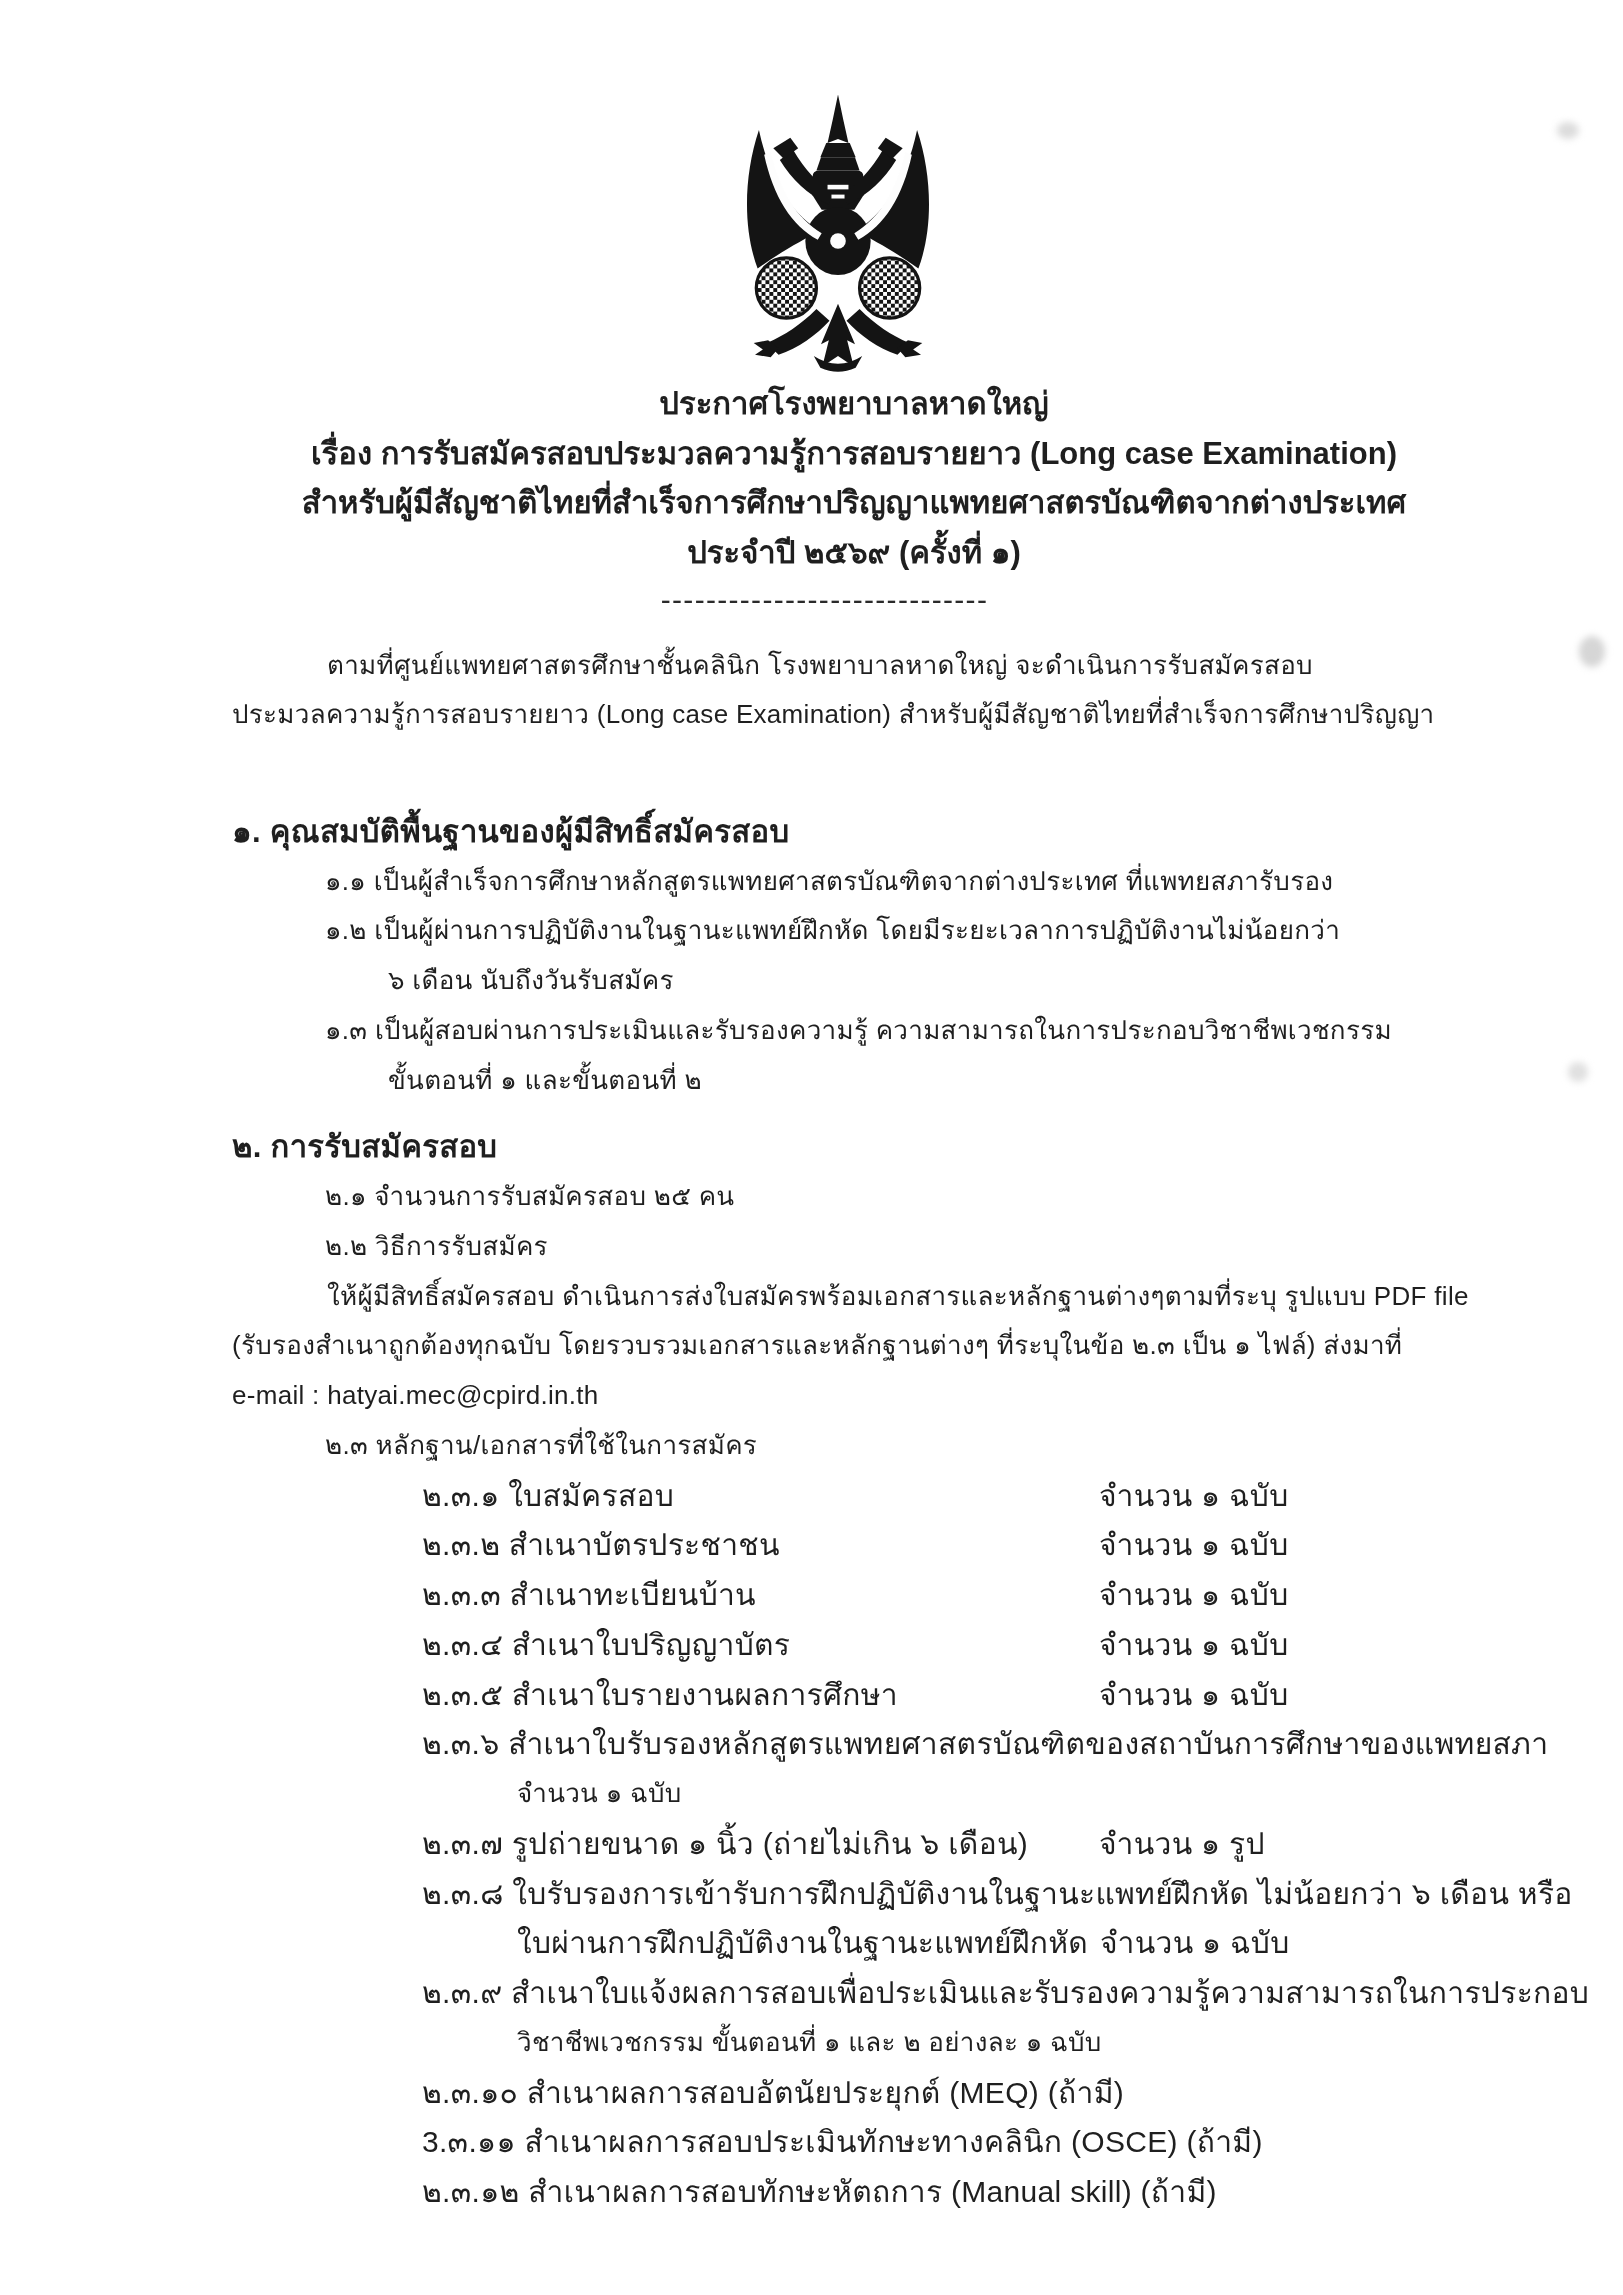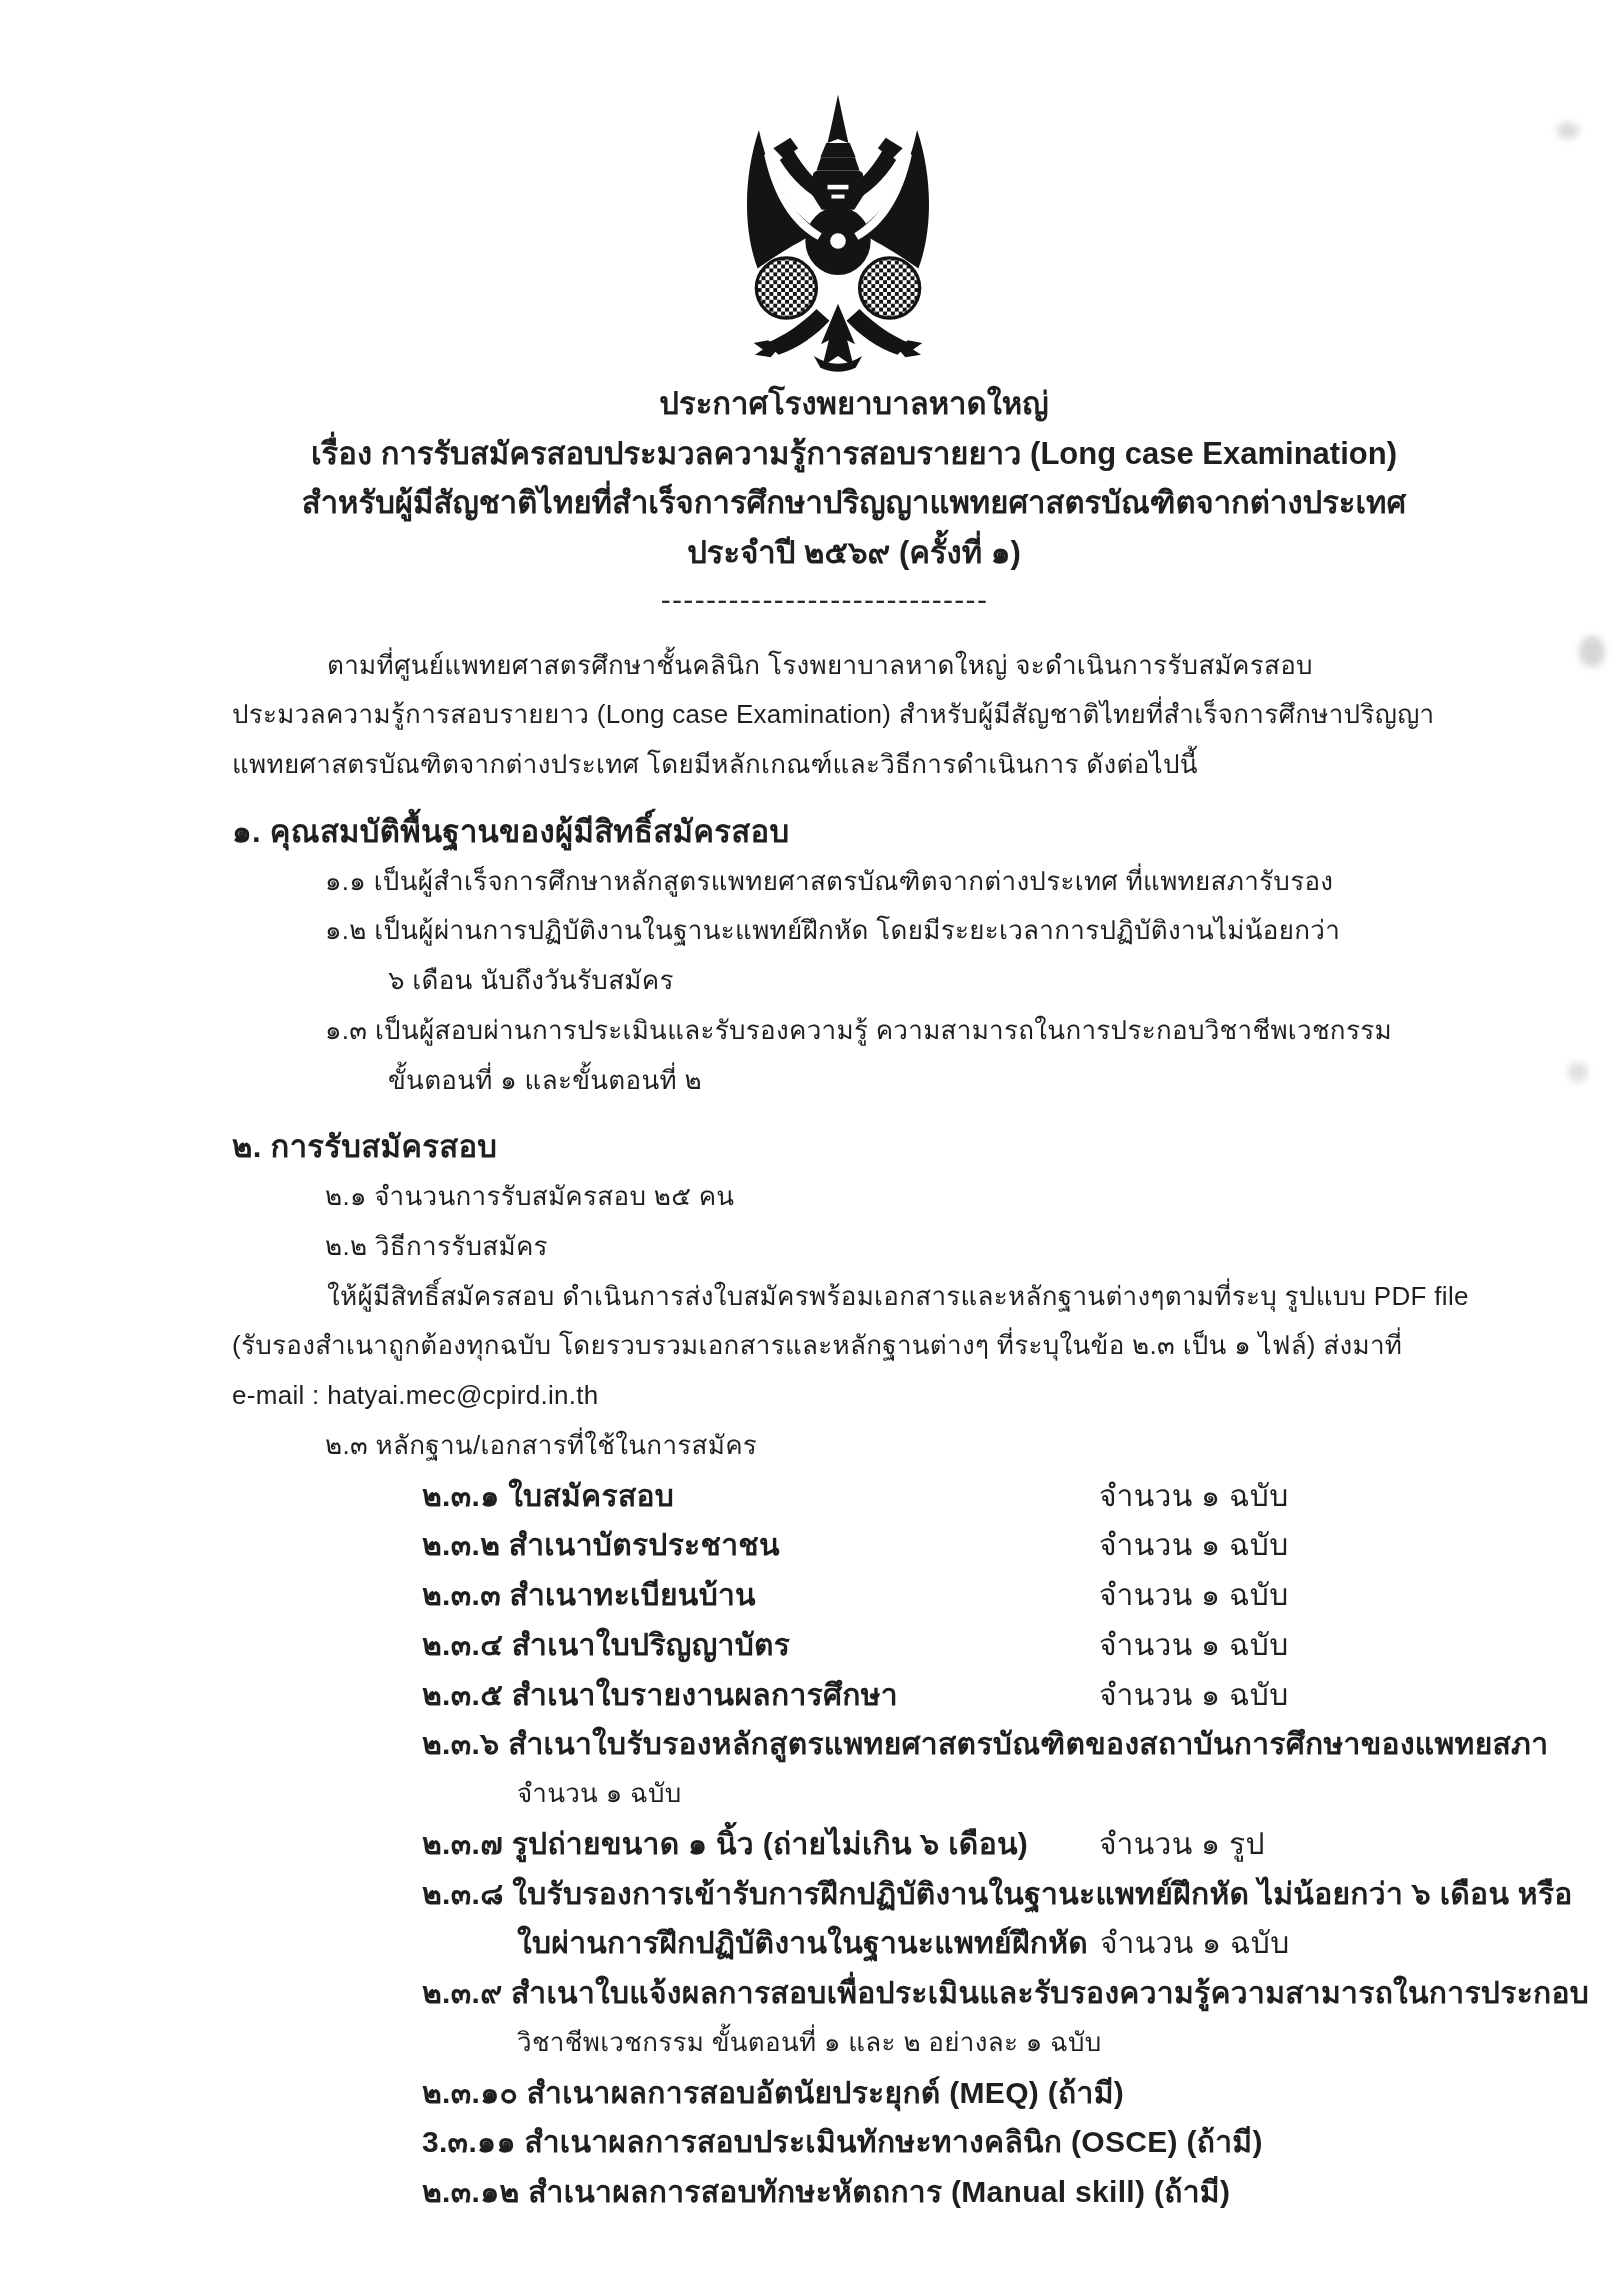--- a/index.html
+++ b/index.html
@@ -37,21 +37,21 @@
     left: 232px;
     width: 1185px;
     text-align: center;
     font-size: 30px;
     line-height: 41px;
     letter-spacing: 1.3px;
     color: #2a2a2a;
   }
   .heading { font-weight: bold; font-size: 31px; }
   .row { position: absolute; left: 422px; width: 1201px; }
-  .row .lbl { white-space: nowrap; font-size: 30px; line-height: 41px; letter-spacing: 0.3px; font-weight: bold; }
+  .row .lbl { white-space: nowrap; font-size: 30px; line-height: 41px; letter-spacing: 0.3px; }
   .row .qty {
     position: absolute;
     left: 677px;
     top: 0;
     white-space: nowrap;
     font-size: 30px;
     line-height: 41px;
     letter-spacing: 0.3px;
   }
   .emblem { position: absolute; left: 730px; top: 92px; width: 216px; height: 281px; }
@@ -110,21 +110,20 @@
   </div>
 
   <div class="ttl" style="top:383px">ประกาศโรงพยาบาลหาดใหญ่</div>
   <div class="ttl" style="top:433px">เรื่อง การรับสมัครสอบประมวลความรู้การสอบรายยาว (Long case Examination)</div>
   <div class="ttl" style="top:482px">สำหรับผู้มีสัญชาติไทยที่สำเร็จการศึกษาปริญญาแพทยศาสตรบัณฑิตจากต่างประเทศ</div>
   <div class="ttl" style="top:532px">ประจำปี ๒๕๖๙ (ครั้งที่ ๑)</div>
   <div class="sep" style="top:579px">-----------------------------</div>
 
   <div class="ln" style="top:645px;  left:327px">ตามที่ศูนย์แพทยศาสตรศึกษาชั้นคลินิก โรงพยาบาลหาดใหญ่ จะดำเนินการรับสมัครสอบ</div>
   <div class="ln" style="top:694px; left:232px">ประมวลความรู้การสอบรายยาว (Long case Examination) สำหรับผู้มีสัญชาติไทยที่สำเร็จการศึกษาปริญญา</div>
-  <div class="ln" style="top:744px; left:232px">แพทยศาสตรบัณฑิตจากต่างประเทศ โดยมีหลักเกณฑ์และวิธีการดำเนินการ ดังต่อไปนี้</div>
 
   <div class="ln heading" style="top:811px; left:232px">๑. คุณสมบัติพื้นฐานของผู้มีสิทธิ์สมัครสอบ</div>
   <div class="ln" style="top:861px; left:325px">๑.๑ เป็นผู้สำเร็จการศึกษาหลักสูตรแพทยศาสตรบัณฑิตจากต่างประเทศ ที่แพทยสภารับรอง</div>
   <div class="ln" style="top:910px; left:325px">๑.๒ เป็นผู้ผ่านการปฏิบัติงานในฐานะแพทย์ฝึกหัด โดยมีระยะเวลาการปฏิบัติงานไม่น้อยกว่า</div>
   <div class="ln" style="top:960px; left:388px">๖ เดือน นับถึงวันรับสมัคร</div>
   <div class="ln" style="top:1010px; left:325px">๑.๓ เป็นผู้สอบผ่านการประเมินและรับรองความรู้ ความสามารถในการประกอบวิชาชีพเวชกรรม</div>
   <div class="ln" style="top:1060px; left:388px">ขั้นตอนที่ ๑ และขั้นตอนที่ ๒</div>
 
   <div class="ln heading" style="top:1126px; left:232px">๒. การรับสมัครสอบ</div>
   <div class="ln" style="top:1176px; left:325px">๒.๑ จำนวนการรับสมัครสอบ ๒๕ คน</div>

